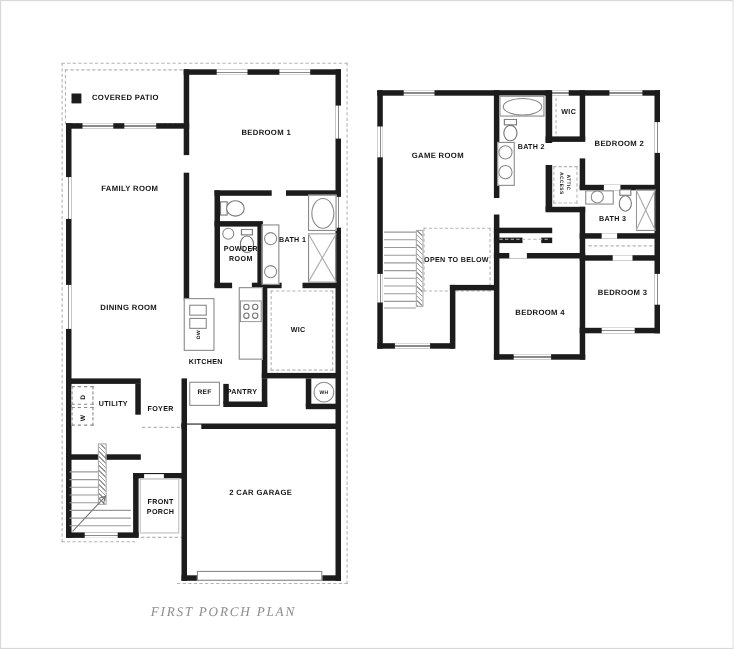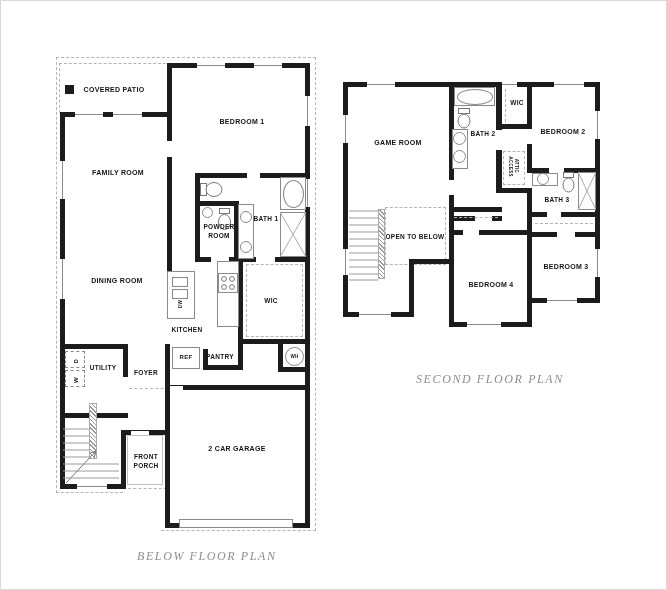--- a/index.html
+++ b/index.html
@@ -162,21 +162,21 @@
   <div class="lbl sm wrap" style="left:123px;top:452px;width:44px;">FRONT PORCH</div>
   <div class="w" style="left:59px;top:483px;width:66px;height:5px;"></div>
   <div class="win" style="left:76px;top:483px;width:30px;"></div>
   <div class="w" style="left:164px;top:384px;width:145px;height:5px;"></div>
   <div class="gap" style="left:169px;top:385px;width:13px;height:4px;"></div>
   <div class="w" style="left:164px;top:384px;width:5px;height:143px;"></div>
   <div class="w" style="left:164px;top:522px;width:145px;height:5px;"></div>
   <div class="box" style="left:178px;top:518px;width:114px;height:9px;"></div>
   <div class="lbl" style="left:196px;top:443px;width:80px;">2 CAR GARAGE</div>
 
-  <div class="cap" style="left:136px;top:548px;">BELOW FLOOR PLAN</div>
+  <div class="cap" style="left:136px;top:548px;">FIRST PORCH PLAN</div>
 
   <div class="w" style="left:342px;top:81px;width:257px;height:5px;"></div>
   <div class="win" style="left:366px;top:81px;width:28px;"></div>
   <div class="win" style="left:500px;top:81px;width:16px;"></div>
   <div class="win" style="left:553px;top:81px;width:30px;"></div>
   <div class="w" style="left:342px;top:81px;width:5px;height:235px;"></div>
   <div class="winv" style="left:342px;top:114px;height:28px;"></div>
   <div class="winv" style="left:342px;top:248px;height:26px;"></div>
   <div class="w" style="left:342px;top:311px;width:70px;height:5px;"></div>
   <div class="win" style="left:358px;top:311px;width:32px;"></div>
@@ -264,15 +264,14 @@
   <div class="w" style="left:408px;top:258px;width:5px;height:58px;"></div>
 
   <div class="w" style="left:448px;top:206px;width:53px;height:5px;"></div>
   <div class="dashh" style="left:453px;top:216px;width:44px;"></div>
   <div class="w" style="left:448px;top:229px;width:83px;height:5px;"></div>
   <div class="gap" style="left:462px;top:229px;width:16px;height:5px;"></div>
   <div class="w" style="left:448px;top:321px;width:83px;height:5px;"></div>
   <div class="win" style="left:466px;top:321px;width:34px;"></div>
   <div class="lbl" style="left:458px;top:279px;width:64px;">BEDROOM 4</div>
 
-  <div class="cap" style="left:415px;top:371px;">SECOND FLOOR PLAN</div>
 
 </div>
 
 </body></html>

